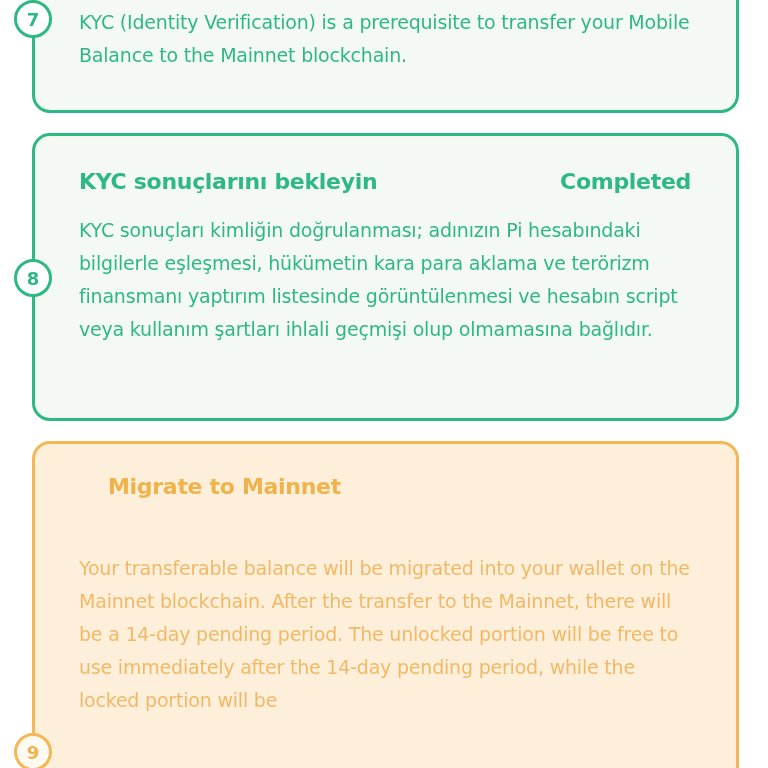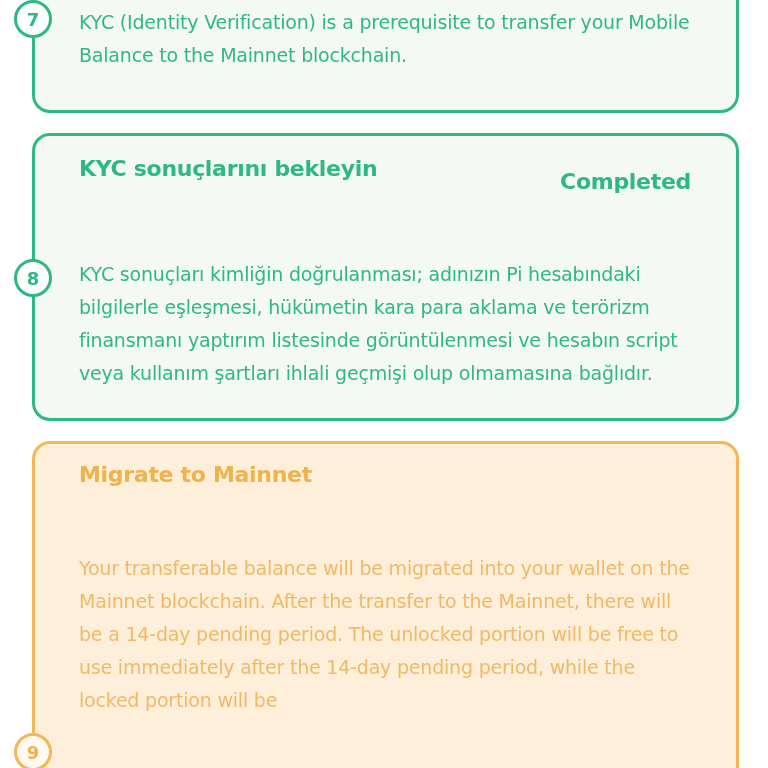--- a/index.html
+++ b/index.html
@@ -68,30 +68,30 @@
 <body>
 
 <div class="card green card-7">
   <div class="card-body" style="top: 33px;">KYC (Identity Verification) is a prerequisite to transfer your Mobile Balance to the Mainnet blockchain.</div>
 </div>
 <div class="step-circle green step-7">
   <span>7</span>
 </div>
 
 <div class="card green card-8">
-  <div class="card-title" style="top: 20px;">KYC sonuçlarını bekleyin</div>
+  <div class="card-title" style="top: 33px;">KYC sonuçlarını bekleyin</div>
   <div class="card-status" style="top: 33px;">Completed</div>
-  <div class="card-body" style="top: 78px; margin-top: 44px;">KYC sonuçları kimliğin doğrulanması; adınızın Pi hesabındaki bilgilerle eşleşmesi, hükümetin kara para aklama ve terörizm finansmanı yaptırım listesinde görüntülenmesi ve hesabın script veya kullanım şartları ihlali geçmişi olup olmamasına bağlıdır.</div>
+  <div class="card-body" style="top: 78px;">KYC sonuçları kimliğin doğrulanması; adınızın Pi hesabındaki bilgilerle eşleşmesi, hükümetin kara para aklama ve terörizm finansmanı yaptırım listesinde görüntülenmesi ve hesabın script veya kullanım şartları ihlali geçmişi olup olmamasına bağlıdır.</div>
 </div>
 <div class="step-circle green step-8">
   <span>8</span>
 </div>
 
 <div class="card orange card-9">
-  <div class="card-title" style="top: 18px;">Migrate to Mainnet</div>
+  <div class="card-title" style="top: 30px; margin-left: 29px;">Migrate to Mainnet</div>
   <div class="card-body" style="top: 78px;">
     <div class="para-gap"></div>
     <p>Your transferable balance will be migrated into your wallet on the Mainnet blockchain. After the transfer to the Mainnet, there will be a 14-day pending period. The unlocked portion will be free to use immediately after the 14-day pending period, while the locked portion will be</p>
   </div>
 </div>
 <div class="step-circle orange step-9">
   <span>9</span>
 </div>
 
 </body></html>

